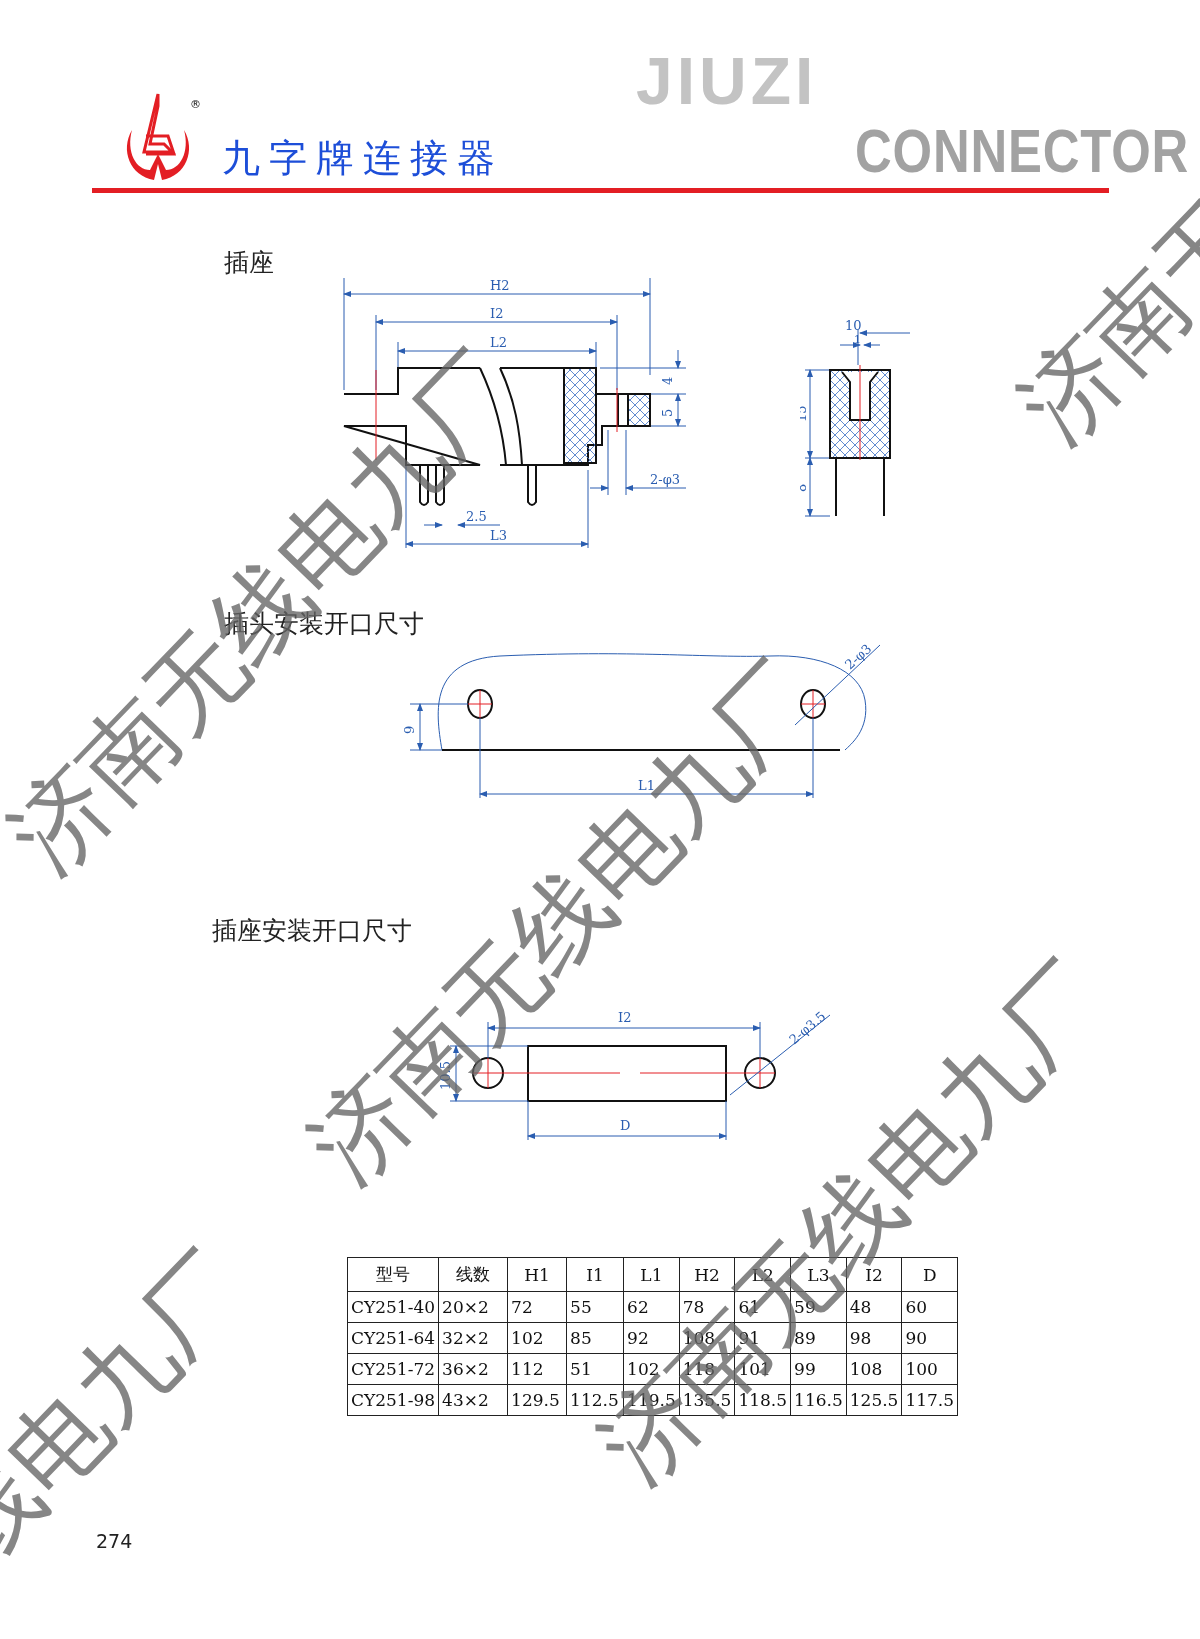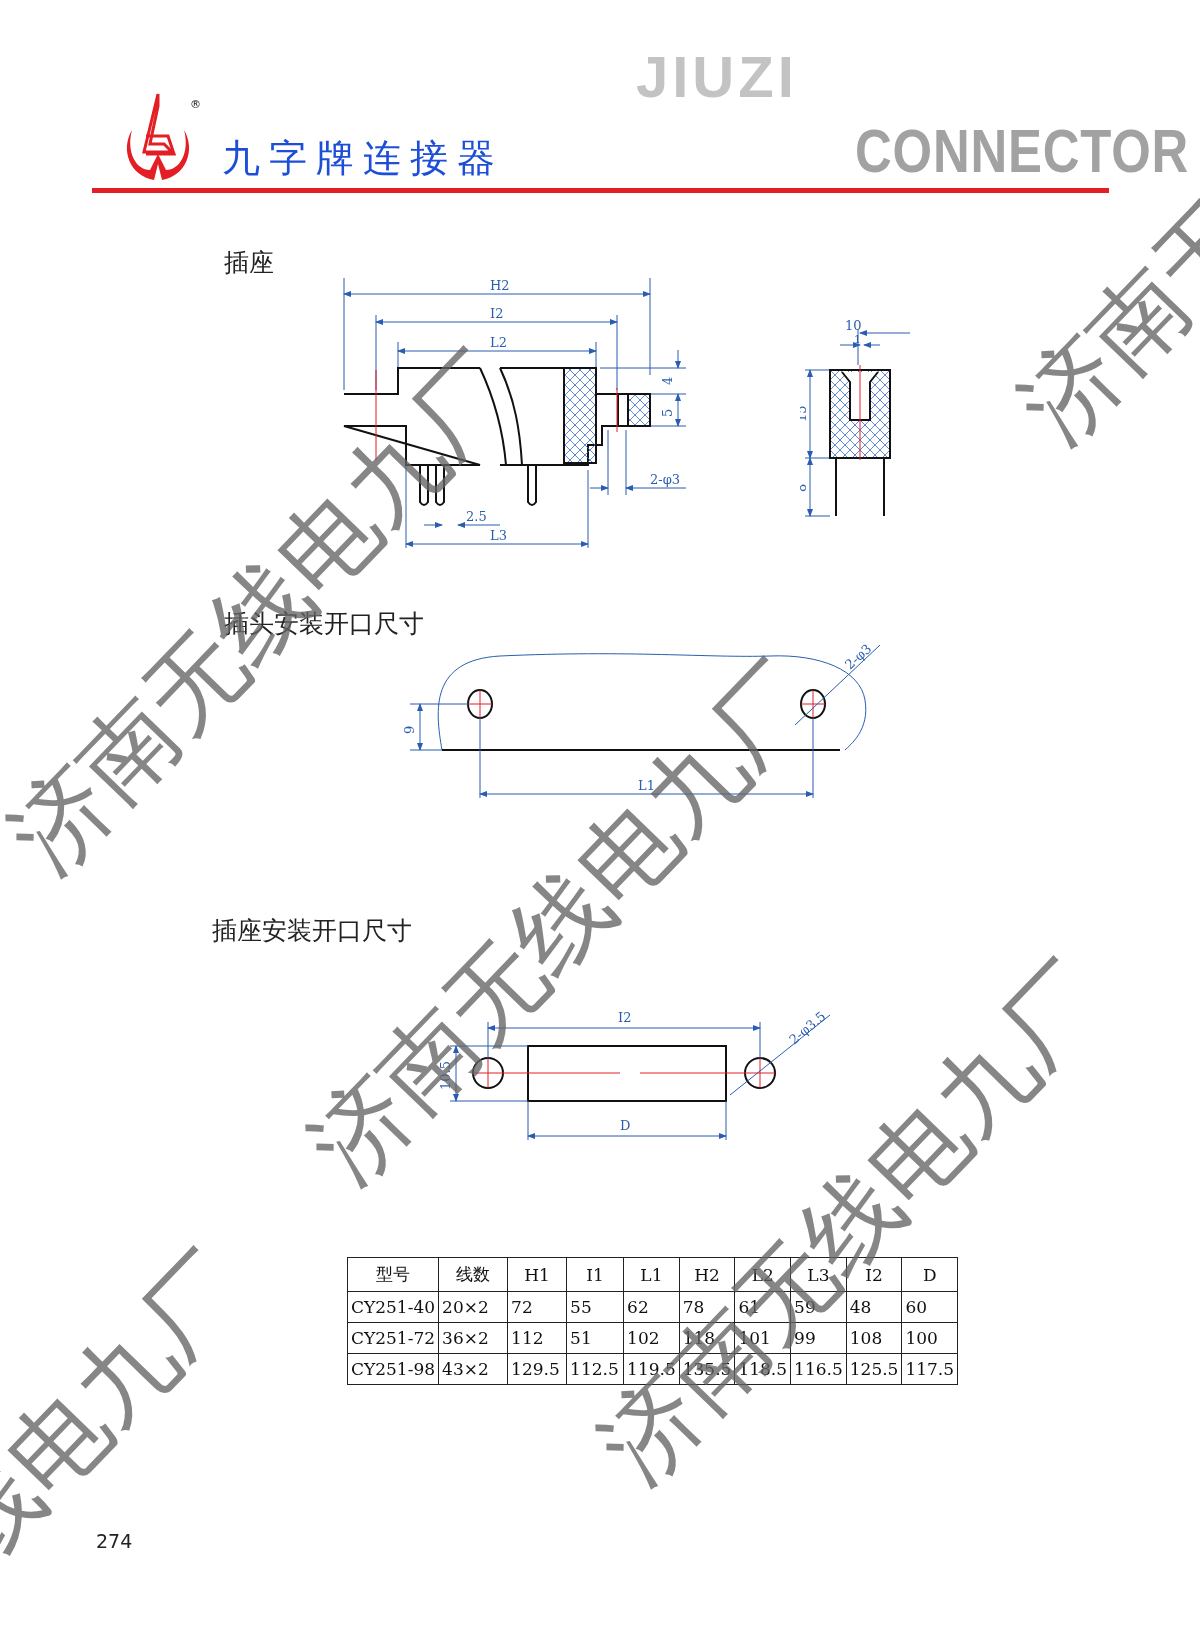--- a/index.html
+++ b/index.html
@@ -3,21 +3,21 @@
 <meta charset="utf-8">
 <style>
   html, body { margin:0; padding:0; background:#ffffff; }
   body { width:1200px; height:1639px; position:relative; overflow:hidden;
          font-family:"DejaVu Serif","Liberation Serif",serif; color:#111; }
   .abs { position:absolute; }
   
   .brand-title { left:222px; top:133px; font-family:"DejaVu Sans","Liberation Sans",sans-serif;
                  font-size:38px; letter-spacing:9px; color:#1d4ed8; }
   .jiuzi { left:636px; top:48px; font-family:"Liberation Sans","DejaVu Sans",sans-serif;
-           font-weight:bold; font-size:58px; color:#c3c3c3; letter-spacing:4px; line-height:1; }
+           font-weight:bold; font-size:66px; color:#c3c3c3; letter-spacing:4px; line-height:1; }
   .connector { left:855px; top:120px; font-family:"Liberation Sans","DejaVu Sans",sans-serif;
                font-weight:bold; font-size:62px; color:#a2a2a2; line-height:1; transform:scaleX(0.82);
                transform-origin:left top; letter-spacing:1px; }
   .rule { left:92px; top:188px; width:1017px; height:5px; background:#e31e24; }
   .reg { left:190px; top:98px; font-size:11px; font-family:"DejaVu Sans",sans-serif; }
   .section-title { font-size:25px; color:#222; }
   svg text { font-family:"DejaVu Serif","Liberation Serif",serif; }
   
   .spec-table { left:347px; top:1257px; border-collapse:collapse; font-size:17px; }
   .spec-table td, .spec-table th { border:1.5px solid #222; height:30px; padding:0 3px;
@@ -210,20 +210,32 @@
     <td>72</td>
         <td>55</td>
     <td>62</td>
         <td>78</td>
     <td>61</td>
         <td>59</td>
     <td>48</td>
         <td>60</td>
   </tr>
   <tr>
+    <td>CY251-64</td>
+        <td>32×2</td>
+    <td>102</td>
+        <td>85</td>
+    <td>92</td>
+        <td>108</td>
+    <td>91</td>
+        <td>89</td>
+    <td>98</td>
+        <td>90</td>
+  </tr>
+  <tr>
     <td>CY251-72</td>
         <td>36×2</td>
     <td>112</td>
         <td>51</td>
     <td>102</td>
         <td>118</td>
     <td>101</td>
         <td>99</td>
     <td>108</td>
         <td>100</td>

